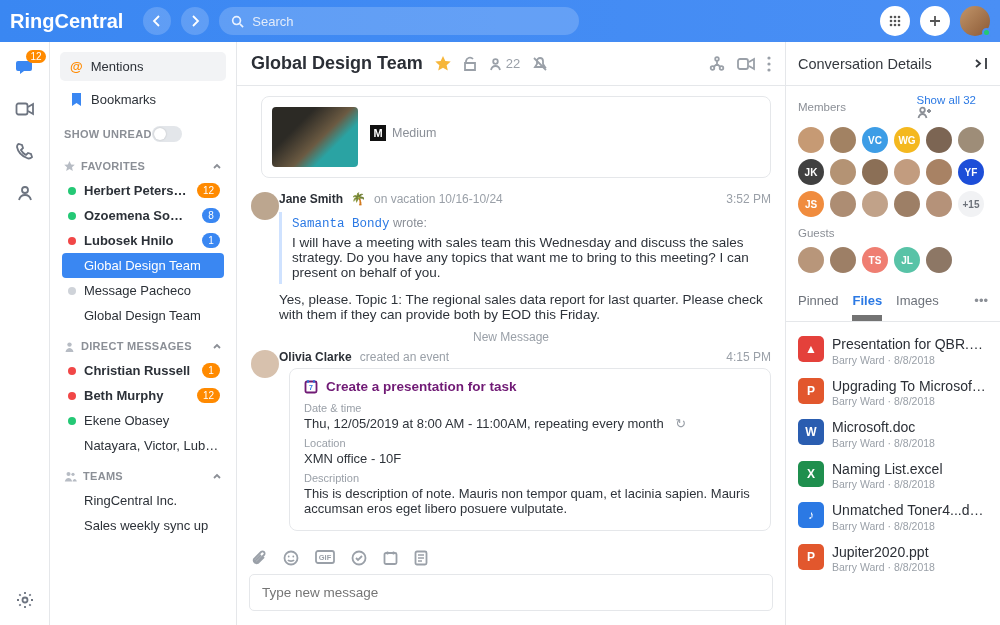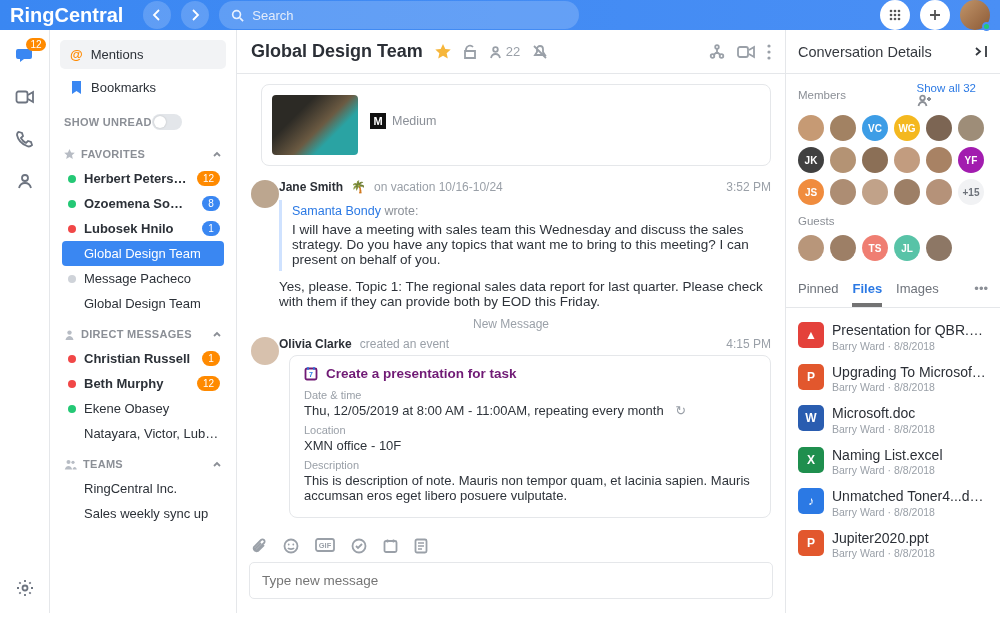--- a/index.html
+++ b/index.html
@@ -1,19 +1,19 @@
 <!DOCTYPE html>
 <html><head>
 <meta charset="utf-8">
 <style>
   * { box-sizing: border-box; margin: 0; padding: 0; font-family: -apple-system, Helvetica, Arial, sans-serif; }
   html, body { width: 1000px; height: 625px; overflow: hidden; background:#fff; }
   :root { --blue:#3a87f2; --blue2:#3d8ef7; --muted:#8b8f96; --text:#2c3138; --border:#e5e7ea; --orange:#ff8800; --badge:#ff8a00; }
   
-  .topbar { height:30px; background: linear-gradient(90deg,#3a87f2 0%, #4a8ff5 100%); display:flex; align-items:center; padding:0 10px; color:#fff; gap:10px; }
+  .topbar { height:42px; background: linear-gradient(90deg,#3a87f2 0%, #4a8ff5 100%); display:flex; align-items:center; padding:0 10px; color:#fff; gap:10px; }
   .brand { font-size:20px; font-weight:600; margin-right:10px; }
   .navbtn { width:28px; height:28px; border-radius:50%; background:rgba(255,255,255,0.18); display:flex; align-items:center; justify-content:center; }
   .search { flex:0 0 360px; height:28px; border-radius:14px; background:rgba(255,255,255,0.18); display:flex; align-items:center; padding:0 12px; color:#e8f1ff; gap:8px; }
   .search input { background:transparent; border:none; outline:none; color:#fff; font-size:13px; flex:1; }
   .search input::placeholder { color:#e3ecfa; }
   .spacer { flex:1; }
   .circlebtn { width:30px; height:30px; border-radius:50%; background:#fff; color:#444; display:flex; align-items:center; justify-content:center; font-size:16px;}
   .avatar-top { width:30px; height:30px; border-radius:50%; background:linear-gradient(135deg,#c1956a,#8c5a36); position:relative;}
   .presence-dot{position:absolute;right:-1px;bottom:-1px;width:9px;height:9px;border-radius:50%;background:#24c875;border:2px solid #4a8ff5;}
   
@@ -56,41 +56,41 @@
   .mlogo{ width:16px;height:16px;background:#111;color:#fff;font-size:11px;display:flex;align-items:center;justify-content:center;font-weight:700;}
   .msg { display:flex; gap:0; margin-bottom:8px;}
   .msg .av { width:28px; height:28px; border-radius:50%; background:#bca68f; flex:0 0 28px;}
   .msg .body{ flex:1; min-width:0;}
   .msg .hd{ display:flex; align-items:center; gap:8px; font-size:12px;}
   .msg .hd .name{ font-weight:700; color:#2b2f36;}
   .msg .hd .meta{ color:#9aa0a8;}
   .msg .hd .time{ margin-left:auto; color:#9aa0a8;}
   .quote{ border-left:3px solid #cfe2ff; background:transparent; padding:4px 10px; margin:6px 0 8px;}
   .quote .q-author{ color:#8a8f97; font-size:12.5px; margin-bottom:4px;}
-  .quote .q-author a{ color:#2b79e4; text-decoration:none;}
+  .quote .q-author a{ color:#2b79e4; text-decoration:none;font-family:Liberation Mono, monospace;}
   .newmsg{ text-align:center; color:#9aa0a8; font-size:12px; margin:8px 0 6px;}
   .eventcard{ border:1px solid var(--border); border-radius:8px; padding:10px 14px 14px; margin-left:10px; margin-top:4px;}
   .eventcard .title{ color:#701a75; font-weight:600; display:flex; align-items:center; gap:8px; margin-bottom:8px;}
   .eventcard .l { font-size:11px; color:#9aa0a8; margin-top:6px;}
   .eventcard .v { font-size:13px; color:#2e333a; margin-top:2px;}
   .composer{ padding:8px 12px 14px; }
   .composer .row{ display:flex; gap:16px; color:#9aa0a8; font-size:16px; padding:4px 2px 8px;}
   .composer input{ width:100%; border:1px solid var(--border); border-radius:5px; padding:10px 12px; font-size:13.5px; outline:none;}
   
   .panel { width:214px; display:flex; flex-direction:column;}
   .phead{ height:44px; border-bottom:1px solid var(--border); display:flex; align-items:center; padding:0 12px; font-size:14.5px; color:#35393f; justify-content:space-between;}
   .members{ padding:8px 12px 4px; }
   .members .mh{ display:flex; align-items:center; justify-content:space-between; font-size:11.5px; color:#8b8f96;}
   .members .mh a{ color:#2b79e4; text-decoration:none;}
   .avrow{ display:flex; flex-wrap:wrap; gap:6px; margin-top:8px;}
   .avrow .a{ width:26px; height:26px; border-radius:50%; background:#c9b7a5; display:flex; align-items:center; justify-content:center; color:#fff; font-size:10px; font-weight:600;}
   .avrow .plus{ background:#f0f1f3; color:#6d727a;}
   .tabs{ display:flex; gap:14px; padding:0 12px; border-bottom:1px solid var(--border); font-size:13px;}
   .tabs .t{ padding:8px 0 7px; color:#6d727a;}
-  .tabs .t.active{ color:#2b79e4; border-bottom:4px solid #737373; font-weight:600;}
+  .tabs .t.active{ color:#2b79e4; border-bottom:6px solid #737373; font-weight:600;}
   .tabs .more{ margin-left:auto; color:#8b8f96; padding:8px 0;}
   .files{ padding:8px 10px; overflow:auto;}
   .file{ display:flex; gap:8px; padding:6px 2px; align-items:flex-start;}
   .ficon{ width:26px; height:26px; border-radius:5px; color:#fff; display:flex; align-items:center; justify-content:center; font-size:12px; font-weight:700; flex:0 0 26px;}
   .ficon.pdf{background:#e4413b;} .ficon.ppt{background:#e2572d;} .ficon.doc{background:#2a5db0;} .ficon.xls{background:#1f8f4e;} .ficon.mp4{background:#2b79e4;}
   .file .ft{ font-size:14px; color:#2b2f36; line-height:1.25; white-space:nowrap; overflow:hidden; text-overflow:ellipsis; max-width:160px;}
   .file .fm{ font-size:10.5px; color:#9aa0a8;}
   svg{display:block;}
   .iconstroke{stroke:currentColor; fill:none; stroke-width:1.8;}
 </style>
@@ -468,21 +468,21 @@
           <div class="a" style="background: rgb(162, 130, 99);"></div>
           <div class="a" style="background: rgb(61, 157, 230);">VC</div>
           <div class="a" style="background: rgb(244, 184, 31);">WG</div>
           <div class="a" style="background: rgb(124, 101, 83);"></div>
           <div class="a" style="background: rgb(158, 141, 120);"></div>
           <div class="a" style="background: #404040;">JK</div>
           <div class="a" style="background: rgb(180, 147, 116);"></div>
           <div class="a" style="background: rgb(139, 111, 86);"></div>
           <div class="a" style="background: rgb(194, 156, 127);"></div>
           <div class="a" style="background: rgb(168, 130, 100);"></div>
-          <div class="a" style="background: #a21caf;">YF</div>
+          <div class="a" style="background: #1d4ed8;">YF</div>
           <div class="a" style="background: rgb(240, 140, 62);">JS</div>
           <div class="a" style="background: rgb(173, 141, 115);"></div>
           <div class="a" style="background: rgb(193, 162, 137);"></div>
           <div class="a" style="background: rgb(157, 127, 102);"></div>
           <div class="a" style="background: rgb(181, 146, 121);"></div>
           <div class="a plus" style="background: rgb(241, 242, 244); color: rgb(109, 114, 122);">+15</div>
         </div>
       <div style="font-size:11.5px;color:#8b8f96;margin-top:10px">Guests</div>
       <div class="avrow" id="guest-avatars" style="margin-bottom:8px">
           <div class="a" style="background: rgb(184, 150, 122);"></div>

